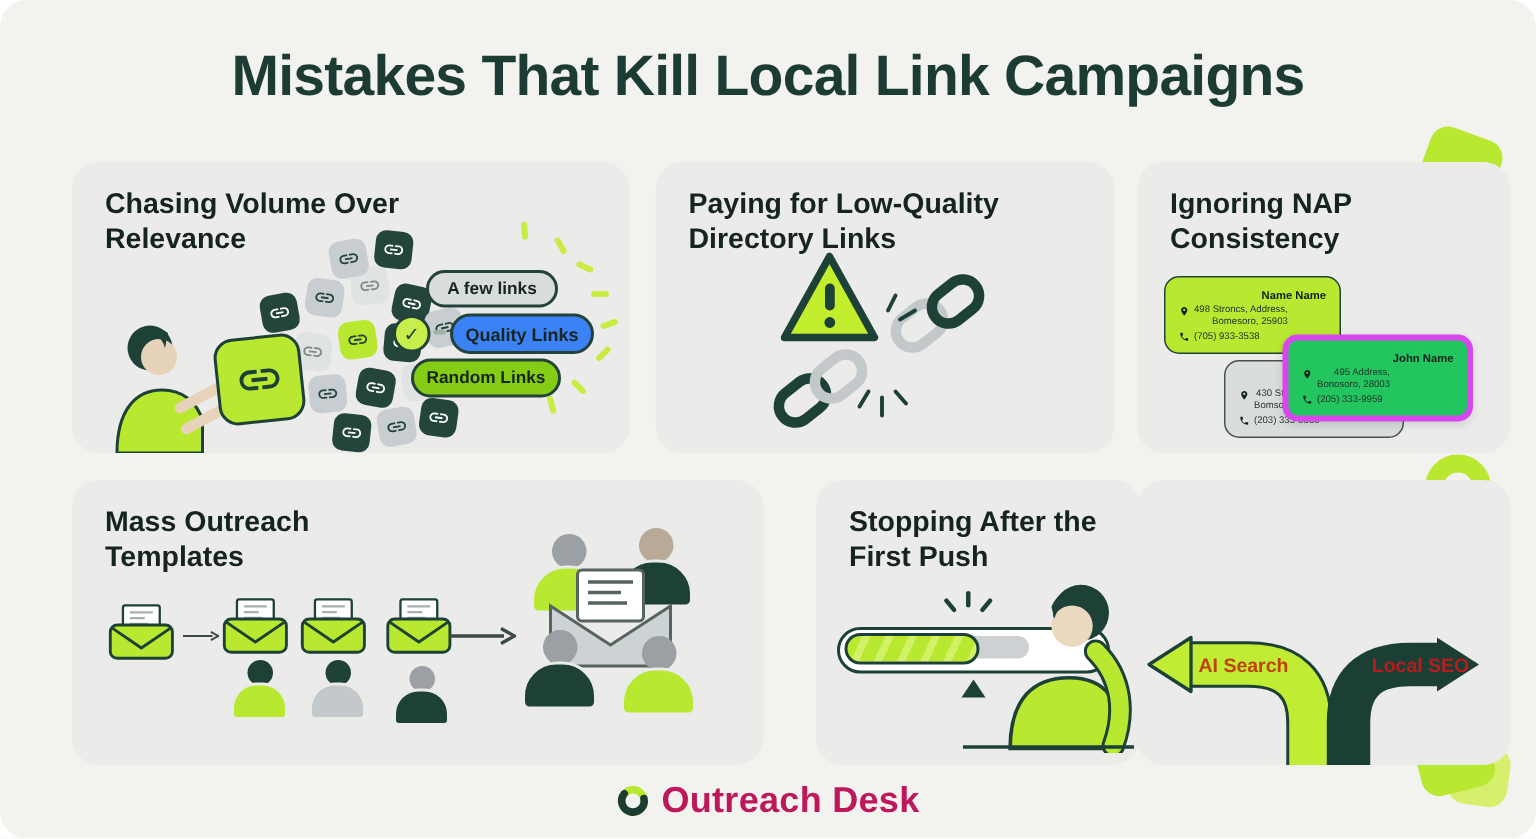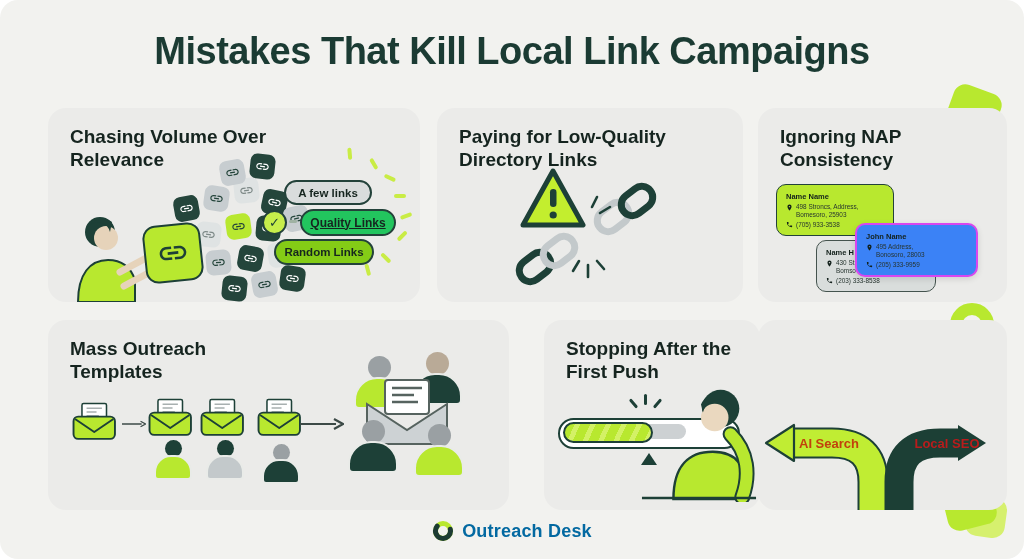--- a/index.html
+++ b/index.html
@@ -21,27 +21,27 @@
   .big-tile{position:absolute;left:96px;top:116px;width:54px;height:54px;border-radius:13px;background:#b8e82f;
     border:2.5px solid #1d4037;transform:rotate(-6deg);display:flex;align-items:center;justify-content:center;z-index:3;}
   .big-tile svg{width:32px;height:32px;color:#1d4037;}
   .pill{position:absolute;border:2px solid #23423a;border-radius:999px;font-weight:bold;font-size:11.5px;
     color:#16251f;display:flex;align-items:center;justify-content:center;z-index:2;}
   .spark{position:absolute;width:12px;height:3.5px;border-radius:3px;background:#c9ec45;}
   .check-badge{position:absolute;left:214px;top:102px;width:21px;height:21px;border-radius:50%;background:#c7ee4b;
     border:2px solid #23423a;color:#1d4037;font-size:13px;font-weight:bold;display:flex;align-items:center;justify-content:center;z-index:2;}
   .check-dash{position:absolute;left:241px;top:112px;width:8px;height:2.5px;background:#9fb2a3;border-radius:2px;}
   
-  .mini{position:absolute;border-radius:10px;padding:7px 9px 6px;line-height:1.25;}
+  .mini{position:absolute;border-radius:10px;padding:7px 9px 6px;line-height:1.25;text-align:right;}
   .mini .nm{font-size:7.5px;font-weight:bold;color:#12201b;margin-bottom:2px;}
   .mini .row{display:flex;gap:3px;font-size:6.4px;color:#26342f;align-items:flex-start;margin-top:1.5px;}
   .mini .row svg{width:7px;height:7px;flex:none;margin-top:.5px;}
   .mini-green{left:18px;top:76px;width:98px;background:#b8e82f;border:1.5px solid #23423a;z-index:2;}
   .mini-gray{left:58px;top:132px;width:100px;background:#d9dddc;border:1.5px solid #44534e;z-index:2;}
-  .mini-white{left:97px;top:115px;width:101px;background:#3b82f6;border:2px solid #d946ef;
+  .mini-white{left:97px;top:115px;width:101px;background:#22c55e;border:4px solid #d946ef;
     box-shadow:0 2px 6px rgba(0,0,0,.12);z-index:3;}
   
   .bust{position:absolute;display:flex;flex-direction:column;align-items:center;}
   .bust .head{width:17px;height:17px;border-radius:50%;}
   .bust .body{width:34px;height:21px;border-radius:17px 17px 4px 4px;margin-top:-2px;}
   .bust-lg .head{width:23px;height:23px;}
   .bust-lg .body{width:46px;height:28px;border-radius:23px 23px 5px 5px;}
   .h-gray{background:#9aa0a3;} .h-dark{background:#1d4037;} .h-tan{background:#b9aa97;}
   .b-lime{background:#b8e82f;border:2px solid #e9ebe8;} .b-dark{background:#1d4037;border:2px solid #e9ebe8;}
   .b-gray{background:#c3c9cb;border:2px solid #e9ebe8;}
@@ -55,21 +55,21 @@
     border-right:8px solid transparent;border-bottom:12px solid #1d4037;z-index:2;}
   .spark-dark{position:absolute;width:11px;height:3px;border-radius:3px;background:#1d4037;z-index:2;}
   
   .fork-label{position:absolute;z-index:2;font-size:13px;font-weight:bold;text-align:center;}
   
   .deco{position:absolute;z-index:0;}
   .deco-sq{background:#b8e82f;border-radius:12px;}
   .ring{width:20px;height:20px;border:12px solid #b8e82f;border-radius:50%;}
   
   .footer{position:absolute;left:0;top:520px;width:100%;display:flex;align-items:center;justify-content:center;gap:8px;}
-  .footer .brand{font-size:18px;font-weight:bold;color:#0369a1;letter-spacing:.2px;}
+  .footer .brand{font-size:24px;font-weight:bold;color:#be185d;letter-spacing:.2px;}
 </style>
 </head>
 <body>
 
 <svg width="0" height="0" style="position:absolute" aria-hidden="true">
   <defs>
     <g id="ic-link">
       <path fill="currentColor" d="M3.9,12c0-1.71,1.39-3.1,3.1-3.1h4V7H7c-2.76,0-5,2.24-5,5s2.24,5,5,5h4v-1.9H7C5.29,15.1,3.9,13.71,3.9,12z M8,13h8v-2H8V13z M17,7h-4v1.9h4c1.71,0,3.1,1.39,3.1,3.1s-1.39,3.1-3.1,3.1h-4V17h4c2.76,0,5-2.24,5-5S19.76,7,17,7z"></path>
     </g>
     <g id="ic-pin">
@@ -188,21 +188,21 @@
       <path d="M26,22 a15,15 0 0 1 22,-4 l-2,10 a12,12 0 0 0 -20,-6 z" fill="#1d4037"></path>
     </svg>
     <div class="big-tile">
       <svg viewBox="0 0 24 24">
           <use href="#ic-link"></use>
         </svg>
     </div>
     <div class="pill" style="left:236px;top:72px;width:84px;height:21px;background:#d9dcdc;">A few links</div>
     <div class="check-badge">✓</div>
     <div class="check-dash"></div>
-    <div class="pill" style="left:252px;top:101px;width:92px;height:23px;background:#22c55e;font-size:12px;text-decoration:underline;">Quality Links</div>
+    <div class="pill" style="left:252px;top:101px;width:92px;height:23px;background:#3b82f6;font-size:12px;">Quality Links</div>
     <div class="pill" style="left:226px;top:131px;width:96px;height:22px;background:#84cc16;">Random Links</div>
     <div id="spark-field">
         <div class="spark" style="left: 320px; top: 54px; transform: rotate(60deg);"></div>
         <div class="spark" style="left: 336px; top: 68px; transform: rotate(25deg);"></div>
         <div class="spark" style="left: 346px; top: 86px; transform: rotate(0deg);"></div>
         <div class="spark" style="left: 352px; top: 106px; transform: rotate(-20deg);"></div>
         <div class="spark" style="left: 348px; top: 126px; transform: rotate(-45deg);"></div>
         <div class="spark" style="left: 332px; top: 148px; transform: rotate(45deg);"></div>
         <div class="spark" style="left: 314px; top: 160px; transform: rotate(75deg);"></div>
         <div class="spark" style="left: 296px; top: 44px; transform: rotate(85deg);"></div>

